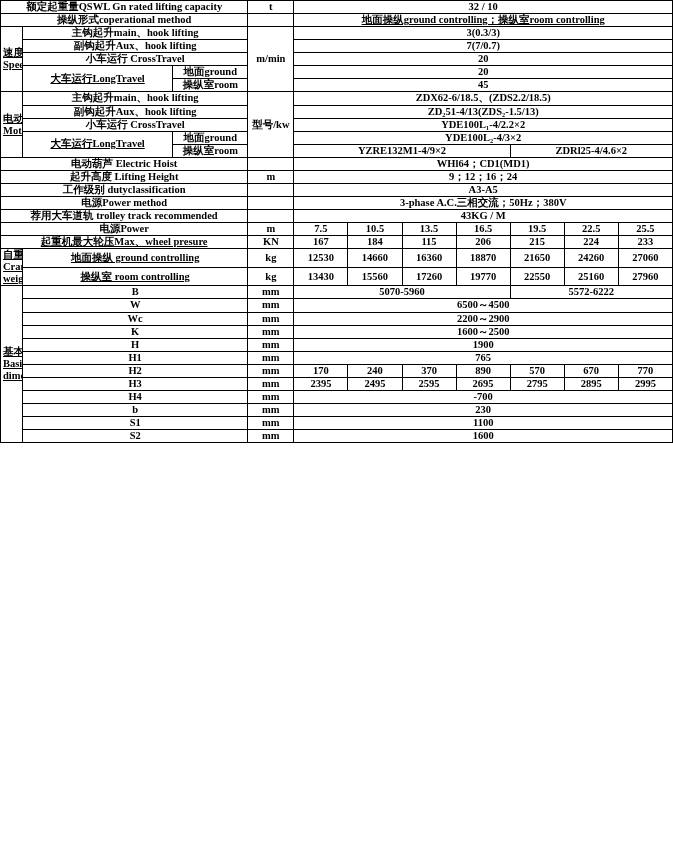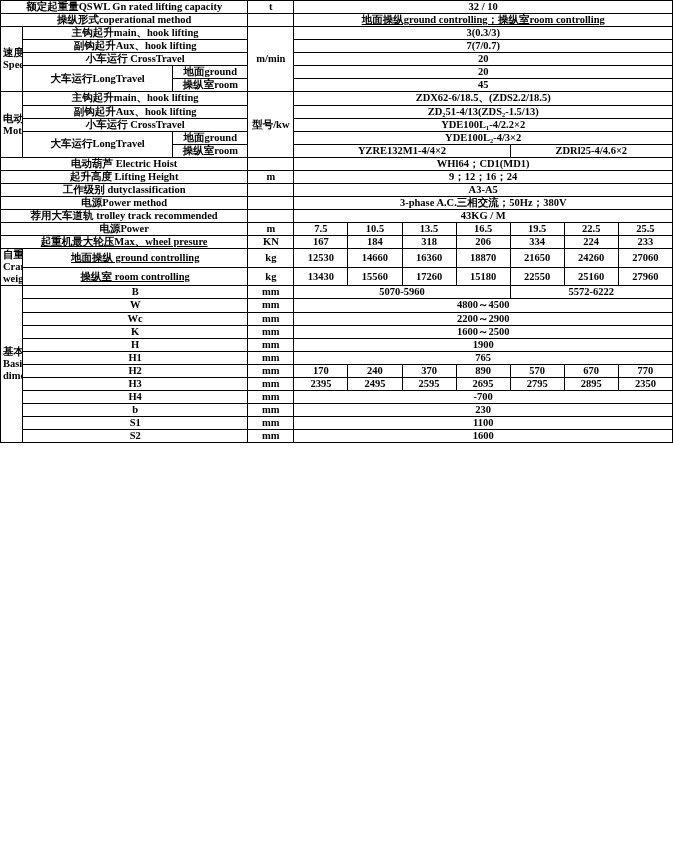--- a/index.html
+++ b/index.html
@@ -37,20 +37,21 @@
   }
   td.lbl {
     font-size: 10.5px;
   }
   td.small {
     font-size: 9.5px;
     text-decoration: underline;
   }
   .two-line {
     line-height: 1.1;
+    text-decoration: underline;
   }
 </style>
 </head>
 <body>
 
 <div id="sheet">
 <table class="spec">
   <colgroup>
     <col style="width:22px">
     <col style="width:150px">
@@ -126,21 +127,21 @@
   </tr>
   <tr>
     <td rowspan="2" class="two-line">
       <span>大车运行LongTravel</span>
     </td>
     <td>地面ground</td>
     <td colspan="7">YDE100L₂-4/3×2</td>
   </tr>
   <tr>
     <td>操纵室room</td>
-    <td colspan="4">YZRE132M1-4/4×2</td>
+    <td colspan="4">YZRE132M1-4/9×2</td>
     <td colspan="3">ZDRl25-4/4.6×2</td>
   </tr>
 
   <tr>
     <td colspan="3">电动葫芦 Electric Hoist</td>
     <td></td>
     <td colspan="7">WHl64；CD1(MD1)</td>
   </tr>
 
   <tr>
@@ -177,23 +178,23 @@
     <td>19.5</td>
     <td>22.5</td>
     <td>25.5</td>
   </tr>
 
   <tr>
     <td colspan="3" class="small">起重机最大轮压Max、wheel presure</td>
     <td>KN</td>
     <td>167</td>
     <td>184</td>
-    <td>318</td>
+    <td>115</td>
     <td>206</td>
-    <td>334</td>
+    <td>215</td>
     <td>224</td>
     <td>233</td>
   </tr>
 
   <tr>
     <td rowspan="2" class="two-line">
       <span>自重</span><br>
       <span>Crane</span><br>
       <span>weight</span>
     </td>
@@ -206,41 +207,41 @@
     <td>21650</td>
     <td>24260</td>
     <td>27060</td>
   </tr>
   <tr>
     <td colspan="2" class="small">操纵室 room controlling</td>
     <td>kg</td>
     <td>13430</td>
     <td>15560</td>
     <td>17260</td>
-    <td>15180</td>
+    <td>19770</td>
     <td>22550</td>
     <td>25160</td>
     <td>27960</td>
   </tr>
 
   <tr>
     <td rowspan="12" class="two-line">
       <span>基本尺寸</span><br>
       <span>Basic</span><br>
       <span>dimensions</span>
     </td>
     <td colspan="2">B</td>
     <td>mm</td>
     <td colspan="4">5070-5960</td>
     <td colspan="3">5572-6222</td>
   </tr>
   <tr>
     <td colspan="2">W</td>
     <td>mm</td>
-    <td colspan="7">4800～4500</td>
+    <td colspan="7">6500～4500</td>
   </tr>
   <tr>
     <td colspan="2">Wc</td>
     <td>mm</td>
     <td colspan="7">2200～2900</td>
   </tr>
   <tr>
     <td colspan="2">K</td>
     <td>mm</td>
     <td colspan="7">1600～2500</td>
@@ -268,21 +269,21 @@
   </tr>
   <tr>
     <td colspan="2">H3</td>
     <td>mm</td>
     <td>2395</td>
     <td>2495</td>
     <td>2595</td>
     <td>2695</td>
     <td>2795</td>
     <td>2895</td>
-    <td>2350</td>
+    <td>2995</td>
   </tr>
   <tr>
     <td colspan="2">H4</td>
     <td>mm</td>
     <td colspan="7">-700</td>
   </tr>
   <tr>
     <td colspan="2">b</td>
     <td>mm</td>
     <td colspan="7">230</td>

